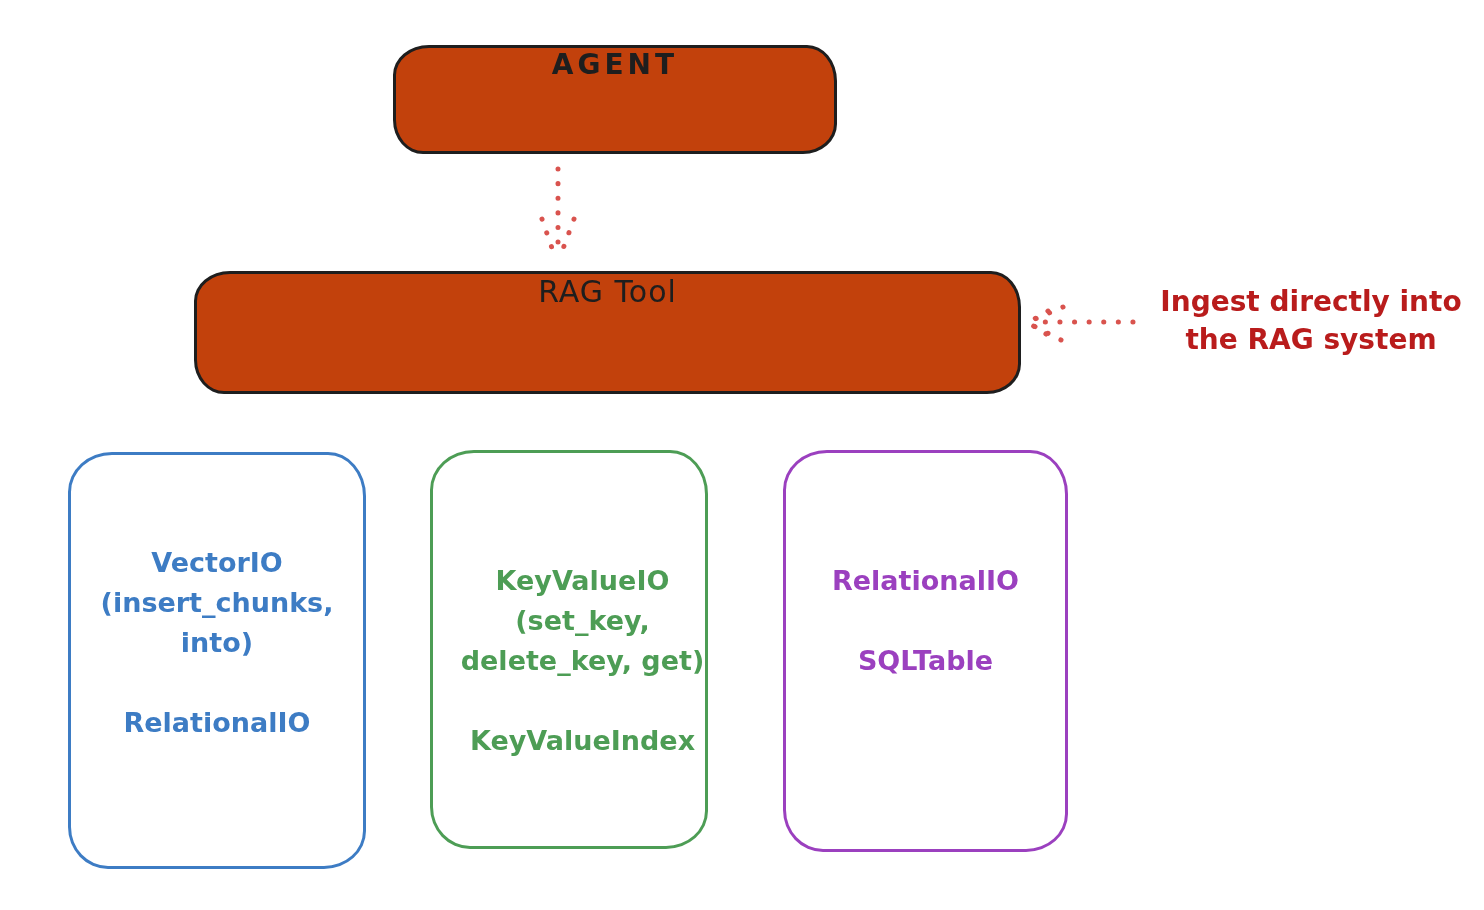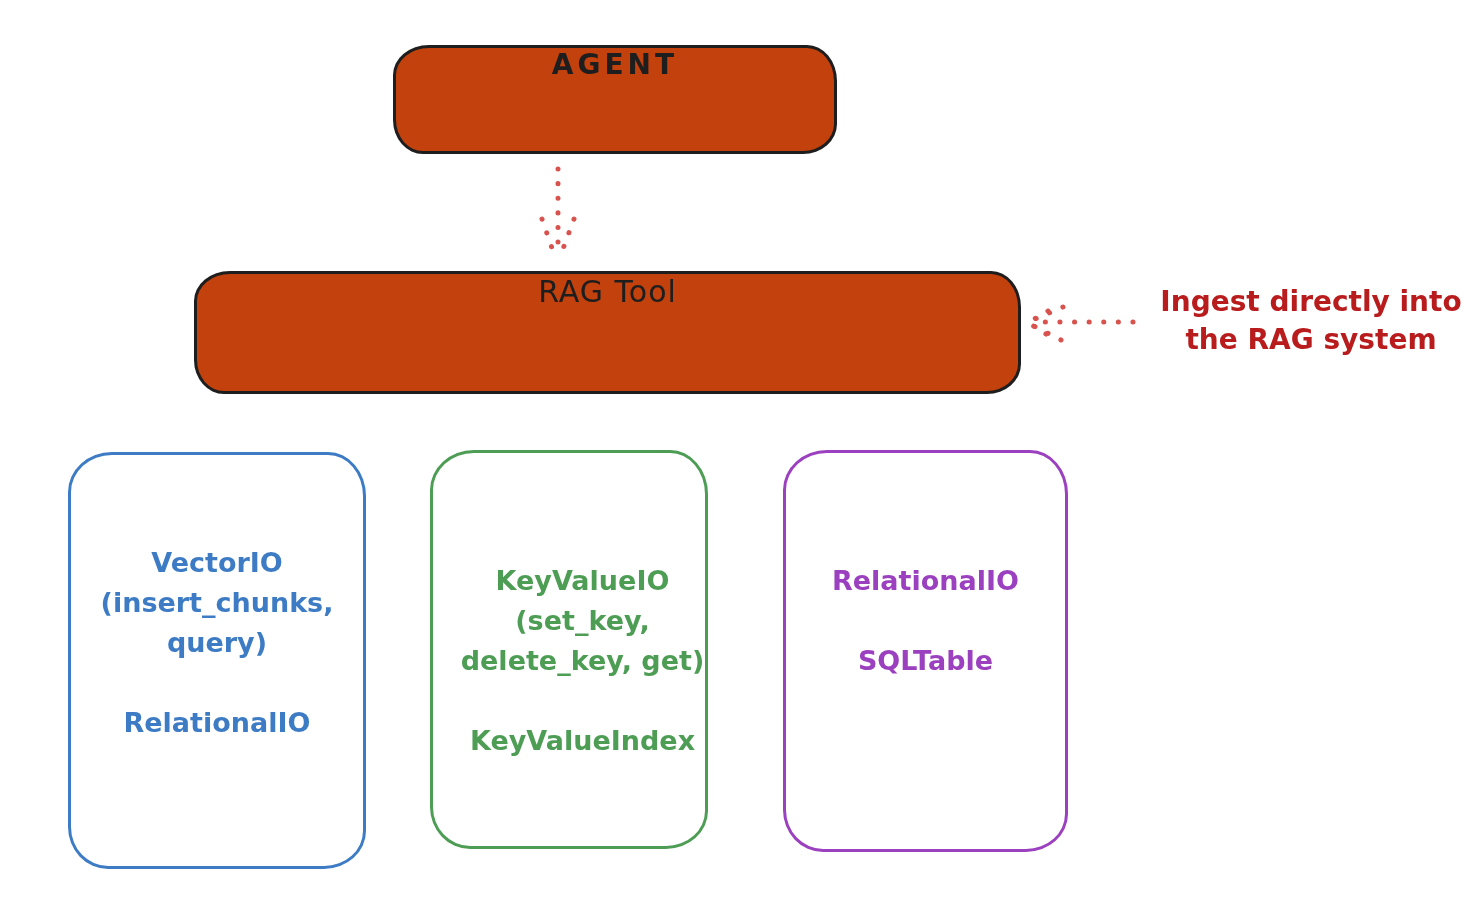--- a/index.html
+++ b/index.html
@@ -136,21 +136,21 @@
   </svg>
 
   <div class="annotation">
     <div>Ingest directly into</div>
     <div>the RAG system</div>
   </div>
 
   <div class="store-box store-vector">
     <div class="store-line">VectorIO</div>
     <div class="store-line">(insert_chunks,</div>
-    <div class="store-line">query)</div>
+    <div class="store-line">into)</div>
     <div class="store-line index-label">RelationalIO</div>
   </div>
 
   <div class="store-box store-keyvalue">
     <div class="store-line">KeyValueIO</div>
     <div class="store-line">(set_key,</div>
     <div class="store-line">delete_key, get)</div>
     <div class="store-line index-label">KeyValueIndex</div>
   </div>
 

